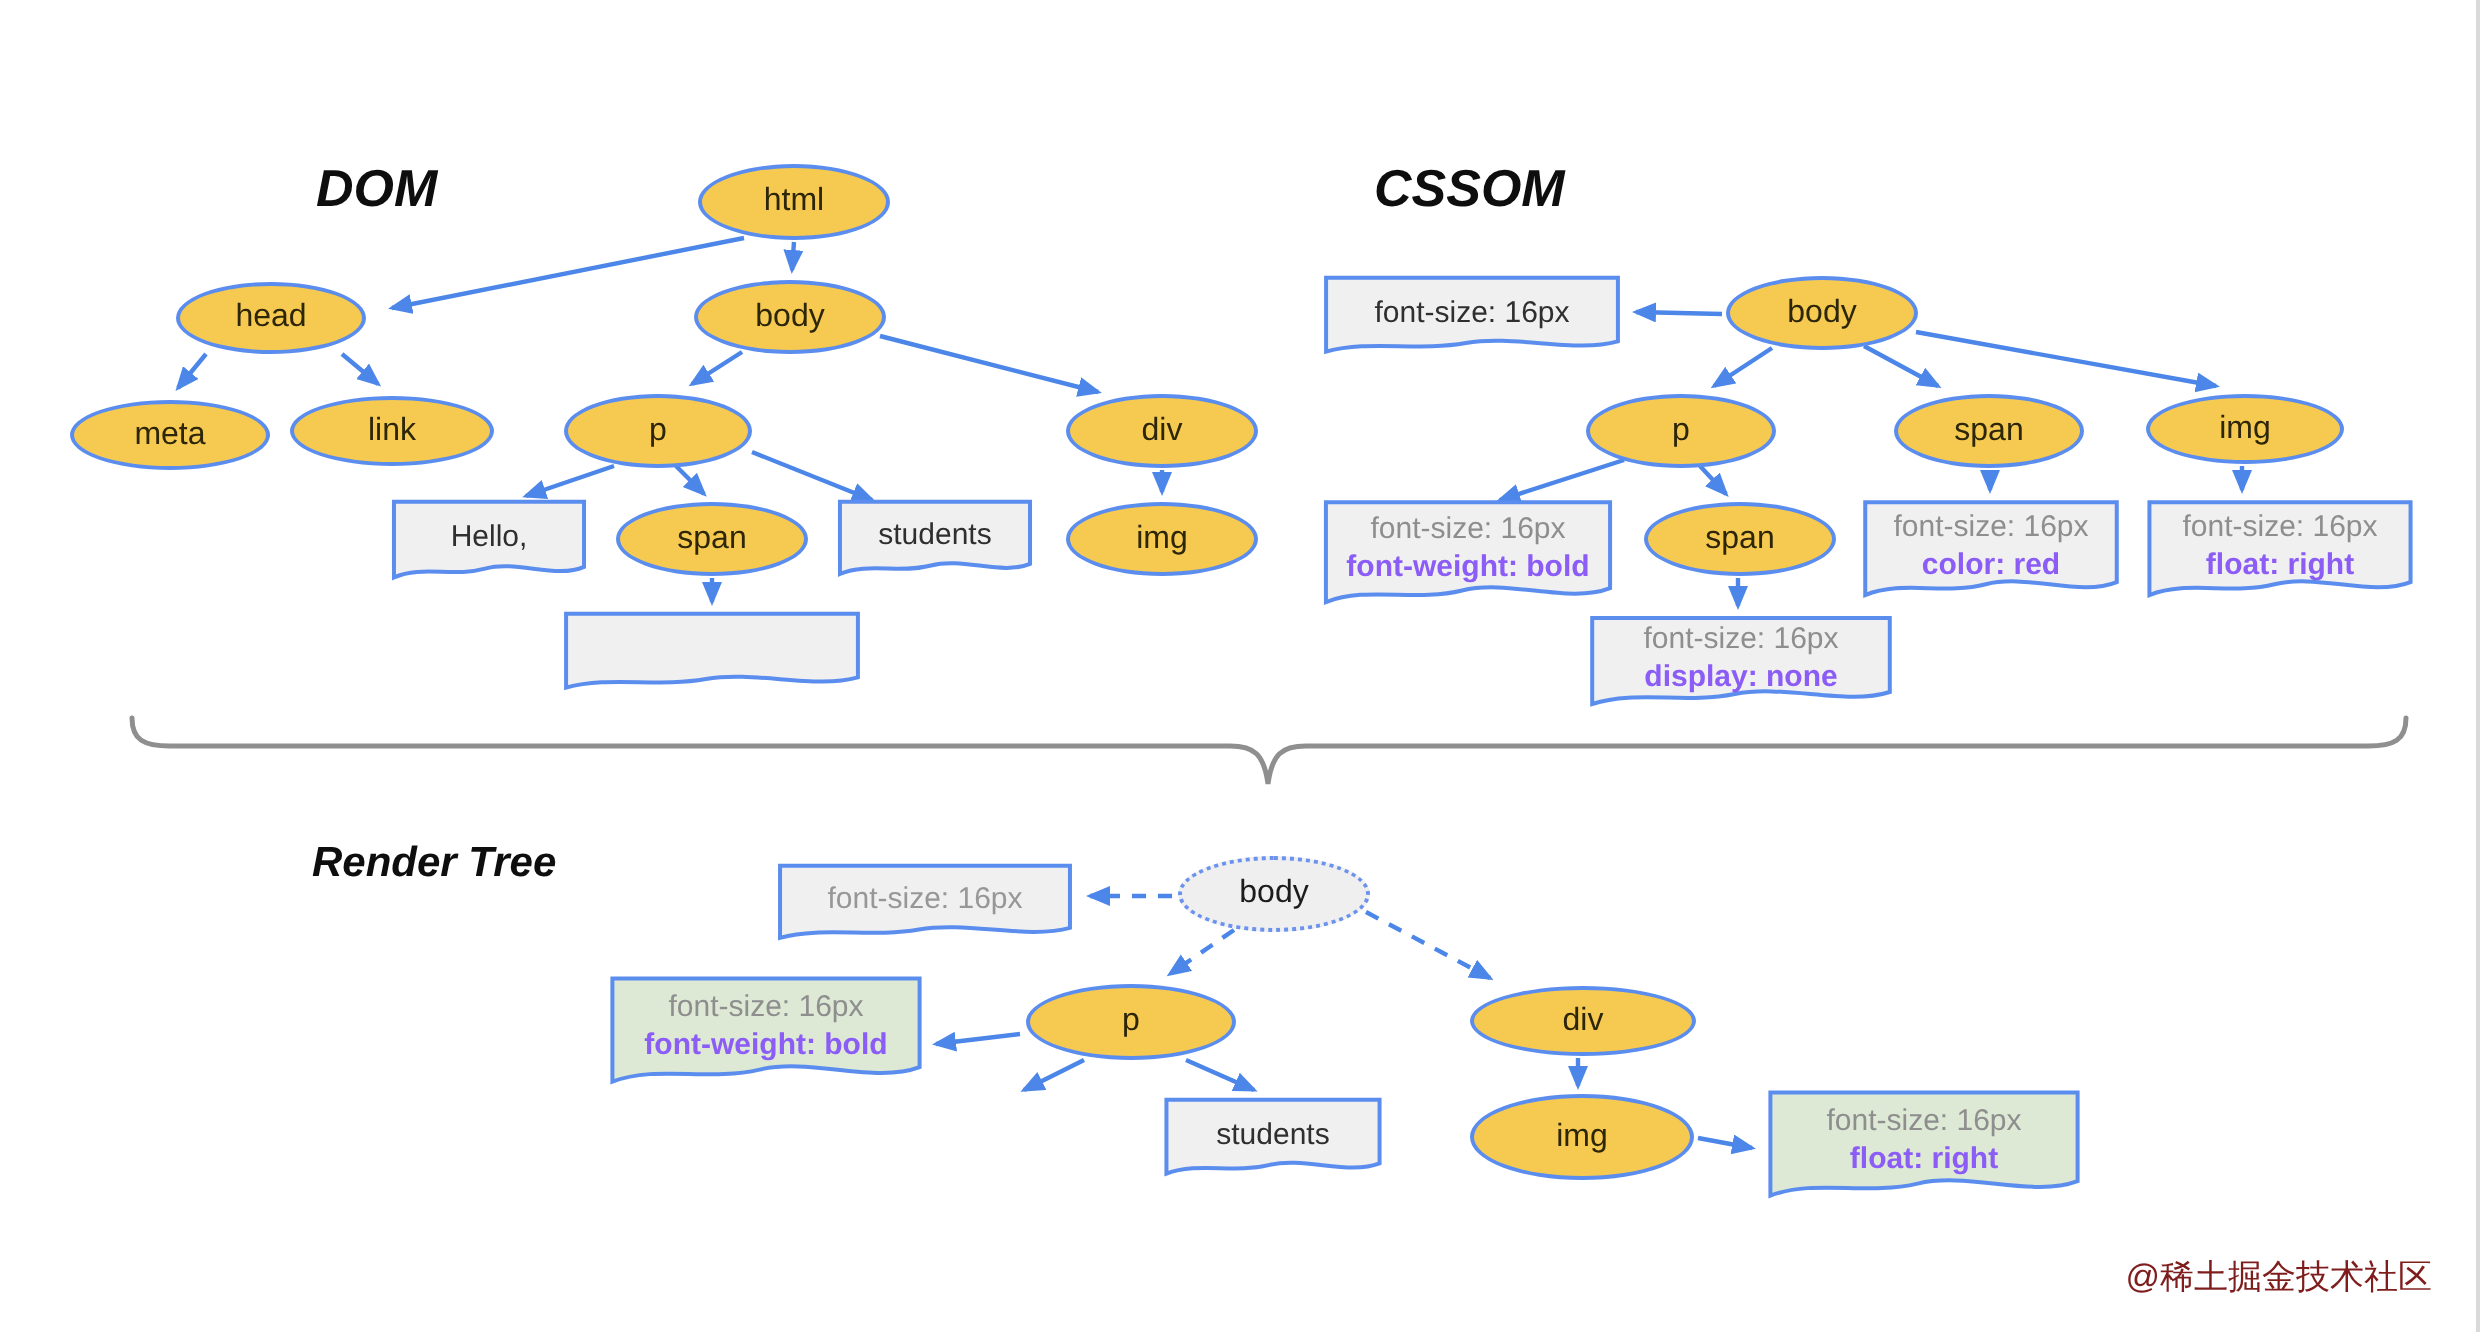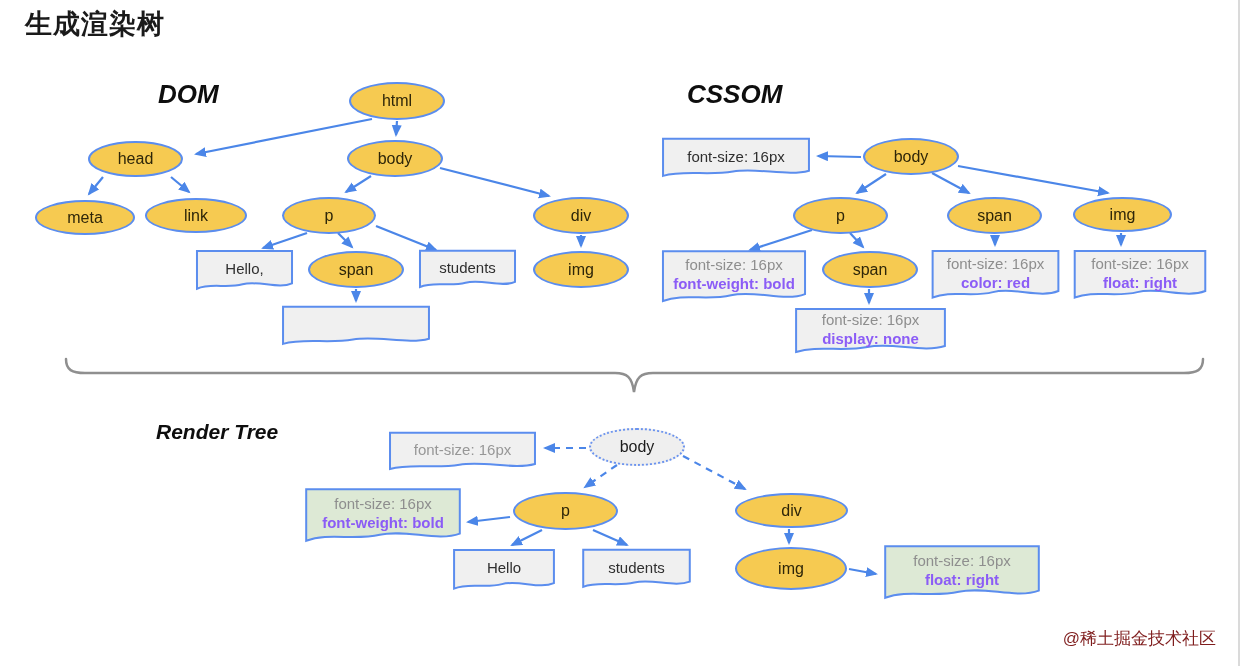--- a/index.html
+++ b/index.html
@@ -23,21 +23,20 @@
   .doc-text .single{color:#2f2f2f;}
   .arrows{position:absolute;left:0;top:0;width:1240px;height:666px;}
   .watermark{position:absolute;right:24px;top:627px;font-size:17px;color:#7f1d1d;}
   .edge-line{position:absolute;right:0;top:0;width:2px;height:666px;background:#dadada;}
 </style>
 </head>
 <body>
 
 <div class="canvas">
 
-  <h1 class="page-title">生成渲染树</h1>
 
   <svg class="arrows">
     <defs>
       <marker id="ah" markerUnits="userSpaceOnUse" markerWidth="13" markerHeight="11" refX="10" refY="5" orient="auto">
         <path d="M0,0 L12,5 L0,10 Z" fill="#4b86e8"></path>
       </marker>
     </defs>
     <g stroke="#4b86e8" stroke-width="2.2" fill="none">
 
       <line x1="372" y1="119" x2="196" y2="154" marker-end="url(#ah)"></line>
@@ -175,28 +174,20 @@
   </div>
   <div class="doc green" style="left:303px;top:488px;width:160px;height:60px;">
     <svg viewBox="0 0 100 100" preserveAspectRatio="none">
         <path d="M2,2 L98,2 L98,76 C84,90 64,68 48,78 C32,88 16,74 2,88 Z" vector-effect="non-scaling-stroke"></path>
       </svg>
     <div class="doc-text">
       <div class="l1">font-size: 16px</div>
       <div class="l2">font-weight: bold</div>
     </div>
   </div>
-  <div class="doc" style="left:452px;top:549px;width:104px;height:45px;">
-    <svg viewBox="0 0 100 100" preserveAspectRatio="none">
-        <path d="M2,2 L98,2 L98,76 C84,90 64,68 48,78 C32,88 16,74 2,88 Z" vector-effect="non-scaling-stroke"></path>
-      </svg>
-    <div class="doc-text">
-        <span class="single">Hello</span>
-      </div>
-  </div>
   <div class="doc" style="left:581px;top:549px;width:111px;height:43px;">
     <svg viewBox="0 0 100 100" preserveAspectRatio="none">
         <path d="M2,2 L98,2 L98,76 C84,90 64,68 48,78 C32,88 16,74 2,88 Z" vector-effect="non-scaling-stroke"></path>
       </svg>
     <div class="doc-text">
         <span class="single">students</span>
       </div>
   </div>
   <div class="doc green" style="left:882px;top:545px;width:160px;height:60px;">
     <svg viewBox="0 0 100 100" preserveAspectRatio="none">

